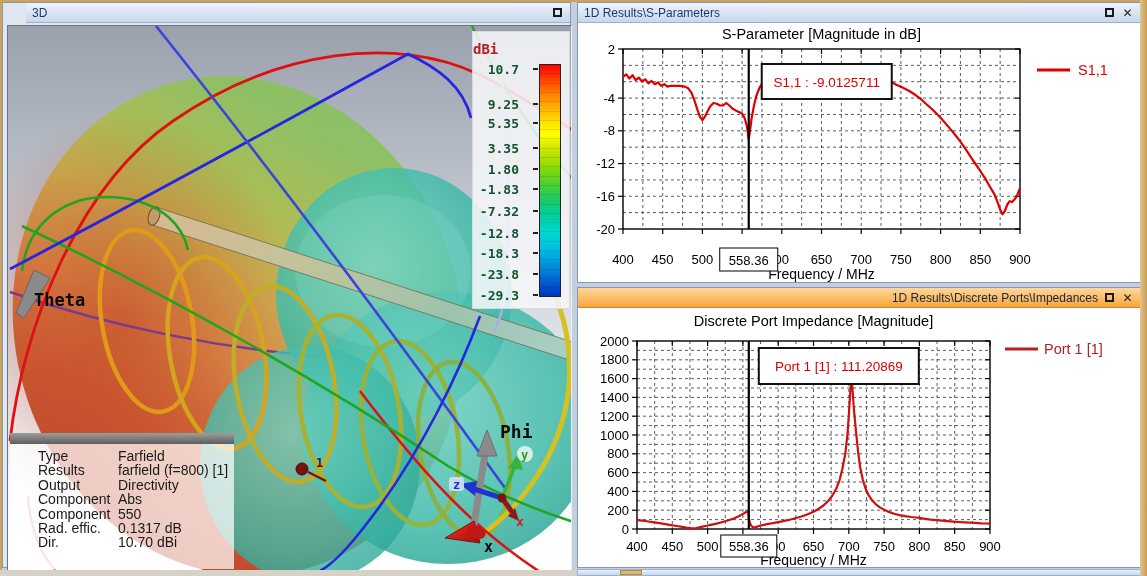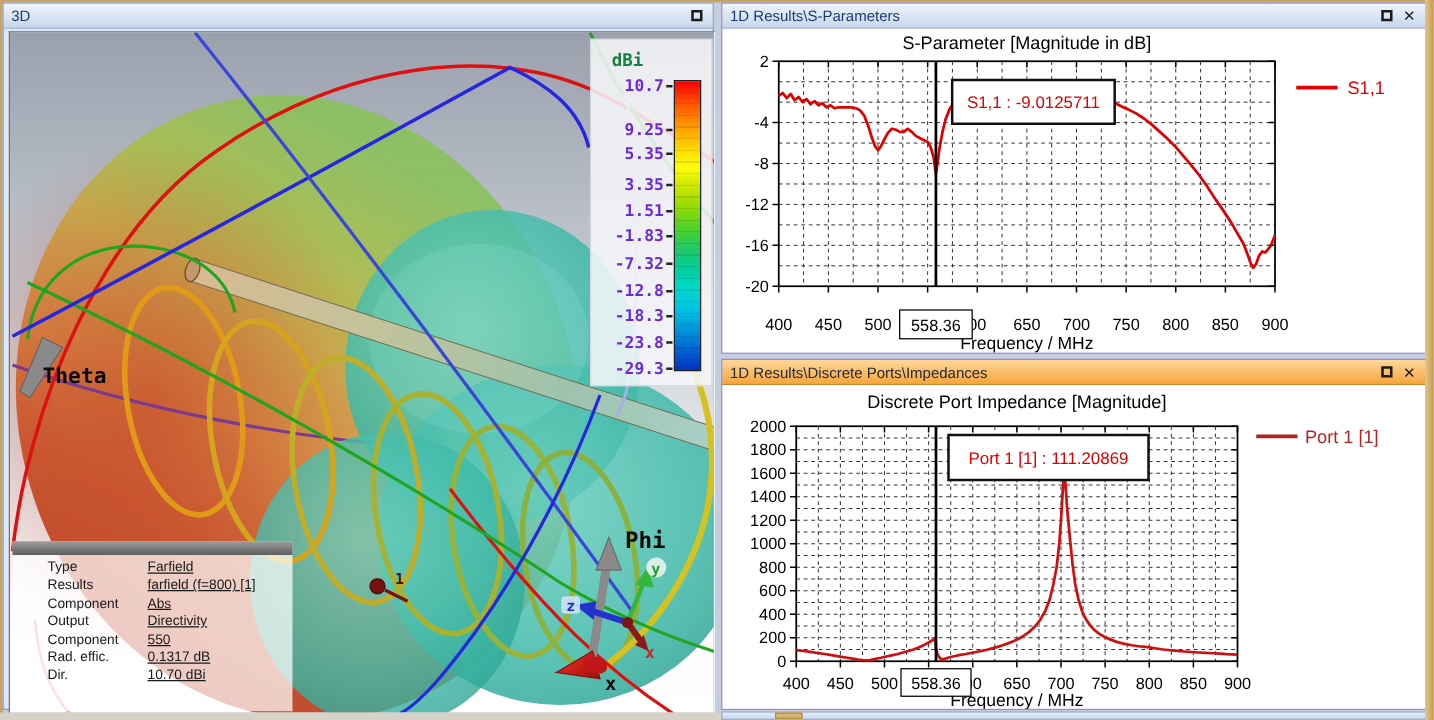--- a/index.html
+++ b/index.html
@@ -1,59 +1,59 @@
 <!DOCTYPE html>
 <html><head>
 <meta charset="utf-8">
 <style>
   html,body{margin:0;padding:0;}
   body{width:1147px;height:576px;position:relative;background:#c3cfdf;font-family:"Liberation Sans",sans-serif;overflow:hidden;}
   .edge{position:absolute;background:#c9a35f;}
   #edge-top{left:0;top:0;width:1147px;height:2px;}
   #edge-left{left:0;top:0;width:2px;height:576px;}
   #edge-right{right:0;top:0;width:7px;height:576px;background:linear-gradient(90deg,#e3c68b,#c49a55);}
-  .win{position:absolute;border:1px solid #8896ae;background:#f0abfc;box-sizing:border-box;}
+  .win{position:absolute;border:1px solid #8896ae;background:#fdba74;box-sizing:border-box;}
   .titlebar{height:20px;background:linear-gradient(#eef4fc,#c7d7ec);border-bottom:1px solid #9db1d2;display:flex;align-items:center;padding:0 6px;box-sizing:border-box;}
-  .titlebar.active{background:linear-gradient(#ffd79b,#f5a73c);border-bottom:1px solid #c9882e;}
+  .titlebar.active{background:linear-gradient(#ffd79b,#f5a73c);border-bottom:1px solid #c9882e;text-align:right;}
   .title-text{font-size:12px;color:#1d3a70;flex:1;white-space:nowrap;overflow:hidden;}
   .titlebar.active .title-text{color:#23283a;}
   .tb-btn{width:13px;height:13px;margin-left:5px;display:flex;align-items:center;justify-content:center;font-size:12px;color:#1a1a1a;cursor:pointer;}
   .max-glyph{width:9px;height:9px;border:2px solid #1a1a1a;box-sizing:border-box;}
   .win-content{position:relative;background:#fff;}
   
   #scene-wrap{position:absolute;left:4px;top:22px;width:565px;height:546px;border-top:1px solid #6f7377;border-left:1px solid #6f7377;border-right:1px solid #eef0f2;border-bottom:1px solid #eef0f2;box-sizing:border-box;}
   #scene-svg{display:block;}
   
   #dbi-legend{position:absolute;left:464px;top:5px;width:98px;height:278px;background:rgba(246,247,249,0.87);border:1px solid #d6d9de;box-sizing:border-box;}
-  #dbi-title{position:absolute;left:0;top:9px;width:58px;text-align:center;font:bold 14px "DejaVu Sans Mono",monospace;color:#15803d;}
+  #dbi-title{position:absolute;left:0;top:9px;width:58px;text-align:left;font:bold 14px "DejaVu Sans Mono",monospace;color:#b91c1c;}
   #dbi-bar{position:absolute;left:66px;top:32px;width:22px;height:233px;border:1px solid #222;box-sizing:border-box;
     background:linear-gradient(#f00 0%,#ff4000 6%,#ff8400 13%,#ffb400 19%,#ffe400 25%,#ff0 30%,#cfe800 36%,#97dc00 43%,#4ed22a 51%,#1ec965 58%,#00cf9c 65%,#00d8cc 72%,#00c2e2 79%,#0096dc 86%,#0064d2 93%,#0032c2 100%);}
   #dbi-bar .bands{position:absolute;inset:0;background:repeating-linear-gradient(180deg,rgba(0,0,0,0) 0 8.3px,rgba(0,0,0,0.10) 8.3px 9.3px);}
-  .dbi-label{position:absolute;right:38px;width:52px;text-align:right;font:bold 13px "DejaVu Sans Mono",monospace;color:#6d28d9;}
+  .dbi-label{position:absolute;right:50px;width:52px;text-align:right;font:bold 13px "DejaVu Sans Mono",monospace;color:#14532d;}
   .dbi-tick{position:absolute;left:60px;width:5px;height:2px;background:#222;}
   
   #ff-info{position:absolute;left:2px;top:407px;width:224px;height:136px;background:rgba(255,255,255,0.72);}
   #ff-info .hdr{height:11px;background:linear-gradient(#9d9d9d,#5e5e5e);}
   #ff-info .rows{padding:4px 0 0 28px;}
-  #ff-info .row{height:14.4px;font-size:11px;color:#1a1a1a;white-space:nowrap;text-decoration:underline;}
+  #ff-info .row{height:14.4px;font-size:14px;color:#1a1a1a;white-space:nowrap;}
   #ff-info .row .lbl{display:inline-block;width:80px;}
   svg text{font-family:"Liberation Sans",sans-serif;}
   .scenetext{font-family:"DejaVu Sans Mono",monospace;font-weight:bold;}
   
   #bottom-left-strip{position:absolute;left:0;top:570px;width:577px;height:6px;background:#d6d2c8;}
   #bottom-right-strip{position:absolute;left:577px;top:569px;width:564px;height:7px;background:linear-gradient(#e9f0fa,#c9d8ec);border:1px solid #9db1d2;box-sizing:border-box;}
   #bottom-strip-box{position:absolute;left:620px;top:570px;width:22px;height:5px;background:#d9b877;border:1px solid #b08c3e;box-sizing:border-box;}
 </style>
 </head>
 <body>
 
 <div id="edge-top" class="edge"></div>
 <div id="edge-left" class="edge"></div>
 
-<div class="win" id="win-left" style="left:2px;top:2px;width:569px;height:566px;background:#dfe7f2;">
+<div class="win" id="win-left" style="left:2px;top:2px;width:569px;height:566px;background:#dfe7f2;padding-left:23px;">
   <div class="titlebar">
     <span class="title-text">3D</span>
     <span class="tb-btn">
         <span class="max-glyph"></span>
       </span>
   </div>
   <div id="scene-wrap">
     <svg id="scene-svg" width="563" height="544" viewBox="0 0 563 544">
       <defs>
         <linearGradient id="sky" x1="0" y1="0" x2="0" y2="1">
@@ -181,21 +181,21 @@
 
     <div id="dbi-legend">
       <div id="dbi-title">dBi</div>
       <div id="dbi-bar">
           <div class="bands"></div>
         </div>
       <div class="dbi-label" style="top:30px">10.7</div>
       <div class="dbi-label" style="top:65px">9.25</div>
       <div class="dbi-label" style="top:84px">5.35</div>
       <div class="dbi-label" style="top:109px">3.35</div>
-      <div class="dbi-label" style="top:130px">1.51</div>
+      <div class="dbi-label" style="top:130px">1.80</div>
       <div class="dbi-label" style="top:150px">-1.83</div>
       <div class="dbi-label" style="top:172px">-7.32</div>
       <div class="dbi-label" style="top:194px">-12.8</div>
       <div class="dbi-label" style="top:214px">-18.3</div>
       <div class="dbi-label" style="top:235px">-23.8</div>
       <div class="dbi-label" style="top:256px">-29.3</div>
       <div class="dbi-tick" style="top:36px"></div>
         <div class="dbi-tick" style="top:71px"></div>
       <div class="dbi-tick" style="top:90px"></div>
         <div class="dbi-tick" style="top:115px"></div>
@@ -206,22 +206,22 @@
       <div class="dbi-tick" style="top:220px"></div>
         <div class="dbi-tick" style="top:241px"></div>
       <div class="dbi-tick" style="top:262px"></div>
     </div>
 
     <div id="ff-info">
       <div class="hdr"></div>
       <div class="rows">
         <div class="row"><span class="lbl">Type</span><span>Farfield</span></div>
         <div class="row"><span class="lbl">Results</span><span>farfield (f=800) [1]</span></div>
+        <div class="row"><span class="lbl">Output</span><span>Directivity</span></div>
         <div class="row"><span class="lbl">Component</span><span>Abs</span></div>
-        <div class="row"><span class="lbl">Output</span><span>Directivity</span></div>
         <div class="row"><span class="lbl">Component</span><span>550</span></div>
         <div class="row"><span class="lbl">Rad. effic.</span><span>0.1317 dB</span></div>
         <div class="row"><span class="lbl">Dir.</span><span>10.70 dBi</span></div>
       </div>
     </div>
   </div>
 </div>
 
 <div class="win" style="left:577px;top:2px;width:564px;height:281px;">
   <div class="titlebar">

